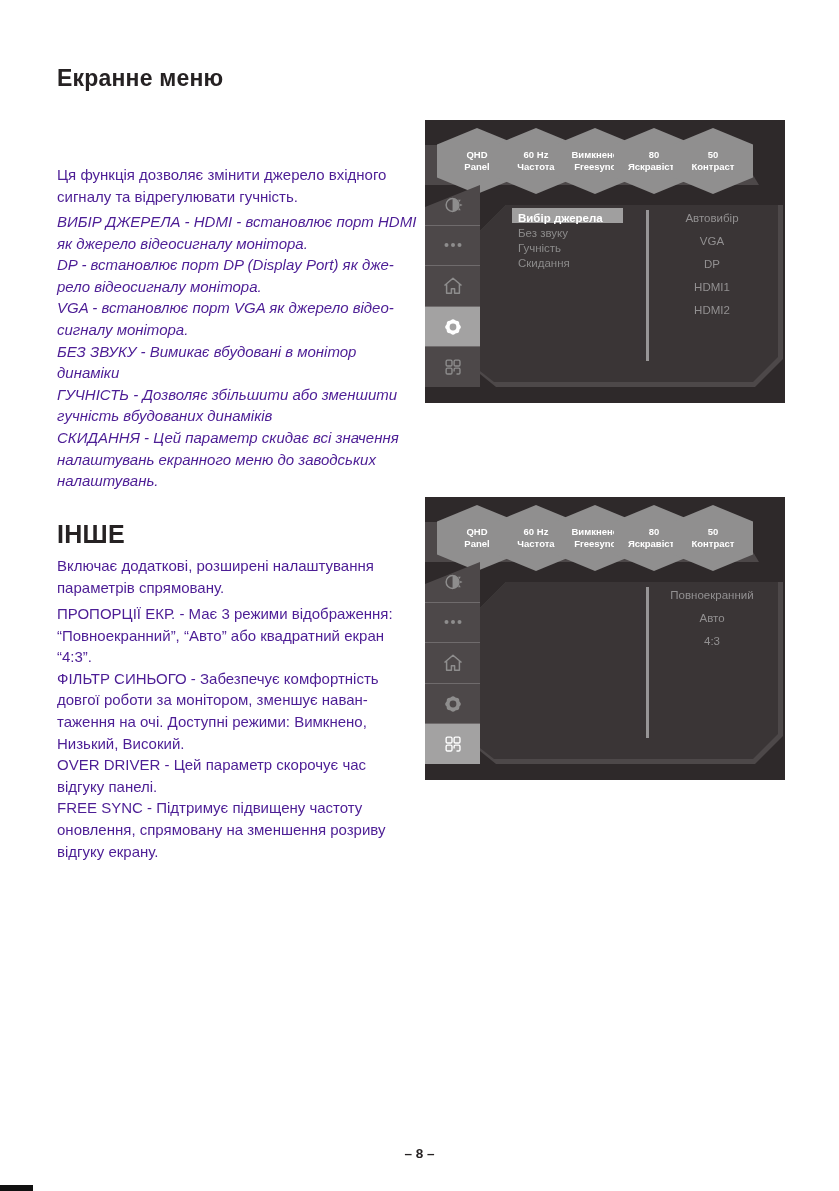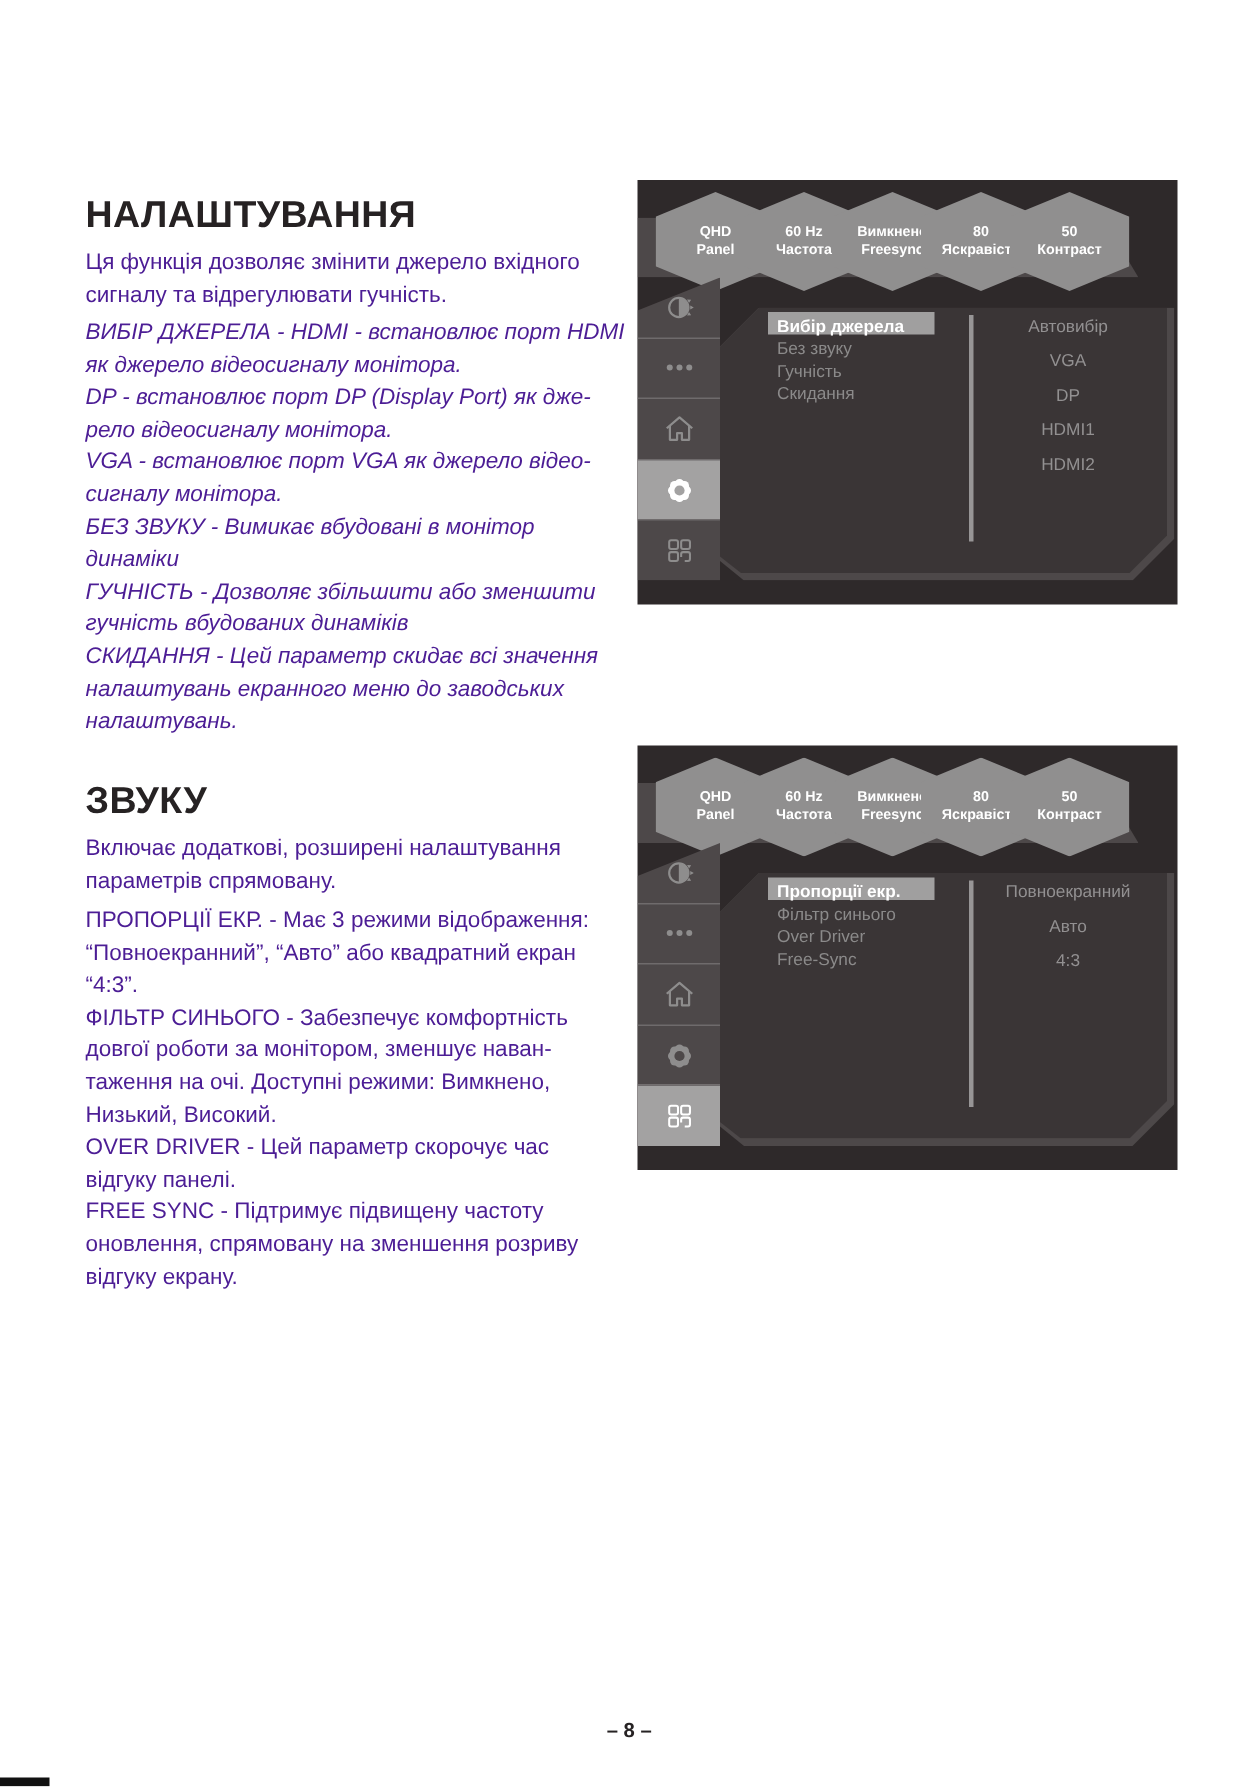--- a/index.html
+++ b/index.html
@@ -47,39 +47,39 @@
   .menu-row.selected{background:#a09f9f;color:#ffffff;font-weight:bold;}
   .vdivider{position:absolute;left:166px;top:5px;width:3px;height:151px;background:#979596;}
   .value-col{position:absolute;left:170px;top:3px;width:124px;text-align:center;}
   .value-row{height:23px;line-height:21px;font-size:11.5px;color:#929091;}
 </style>
 </head>
 <body>
 
 <div class="page">
 
-
-  <h2 class="abs sec-head" style="top:108px;">НАЛАШТУВАННЯ</h2>
+  <h1 class="abs doc-title">Екранне меню</h1>
+
   <p class="abs para" style="top:149px;">Ця функція дозволяє змінити джерело вхідного
 сигналу та відрегулювати гучність.</p>
   <p class="abs para" style="top:196px;font-style:italic;">ВИБІР ДЖЕРЕЛА - HDMI - встановлює порт HDMI
 як джерело відеосигналу монітора.
 DP - встановлює порт DP (Display Port) як дже-
 рело відеосигналу монітора.
 VGA - встановлює порт VGA як джерело відео-
 сигналу монітора.
 БЕЗ ЗВУКУ - Вимикає вбудовані в монітор
 динаміки
 ГУЧНІСТЬ - Дозволяє збільшити або зменшити
 гучність вбудованих динаміків
 СКИДАННЯ - Цей параметр скидає всі значення
 налаштувань екранного меню до заводських
 налаштувань.</p>
 
-  <h2 class="abs sec-head" style="top:499px;">ЗВУКУ</h2>
+  <h2 class="abs sec-head" style="top:499px;">ІНШЕ</h2>
   <p class="abs para" style="top:540px;">Включає додаткові, розширені налаштування
 параметрів спрямовану.</p>
   <p class="abs para" style="top:588px;">ПРОПОРЦІЇ ЕКР. - Має 3 режими відображення:
 “Повноекранний”, “Авто” або квадратний екран
 “4:3”.
 ФІЛЬТР СИНЬОГО - Забезпечує комфортність
 довгої роботи за монітором, зменшує наван-
 таження на очі. Доступні режими: Вимкнено,
 Низький, Високий.
 OVER DRIVER - Цей параметр скорочує час
@@ -233,26 +233,20 @@
             <rect x="13.2" y="4.5" width="6.4" height="6.4" rx="1.4"></rect>
             <rect x="4.5" y="13.2" width="6.4" height="6.4" rx="1.4"></rect>
             <path d="M13.2 16.8v-2.2a1.4 1.4 0 0 1 1.4-1.4h3.6a1.4 1.4 0 0 1 1.4 1.4v3.6a1.4 1.4 0 0 1-1.4 1.4h-2.4"></path>
           </g>
         </svg>
       </div>
     </div>
 
     <div class="panel">
       <div class="panel-inner">
-        <div class="menu-list">
-          <div class="menu-row selected">Пропорції екр.</div>
-          <div class="menu-row">Фільтр синього</div>
-          <div class="menu-row">Over Driver</div>
-          <div class="menu-row">Free-Sync</div>
-        </div>
         <div class="vdivider"></div>
         <div class="value-col">
           <div class="value-row">Повноекранний</div>
           <div class="value-row">Авто</div>
           <div class="value-row">4:3</div>
         </div>
       </div>
     </div>
   </div>
 

